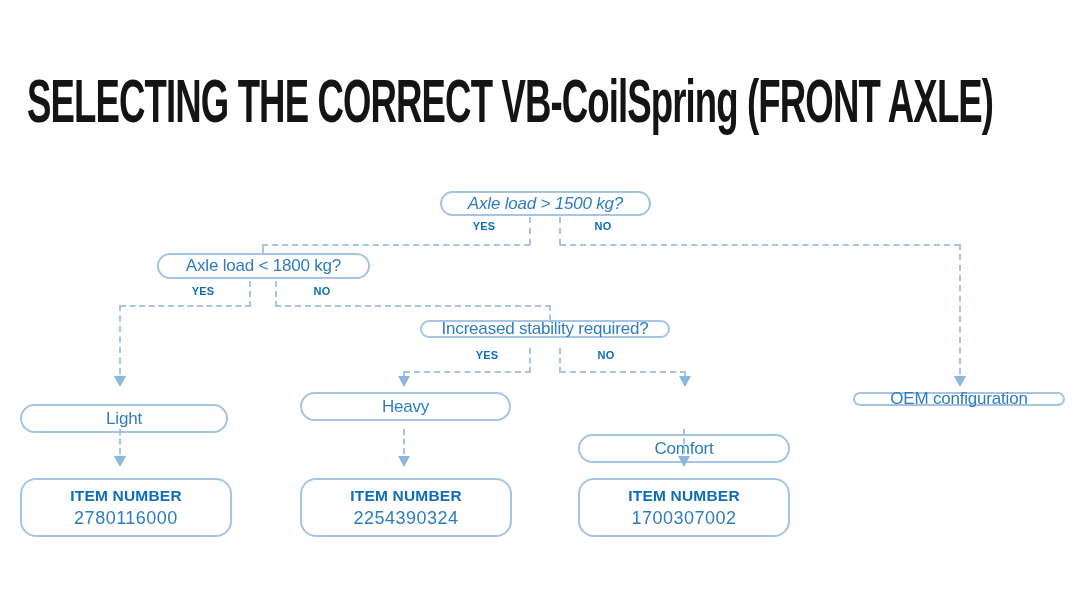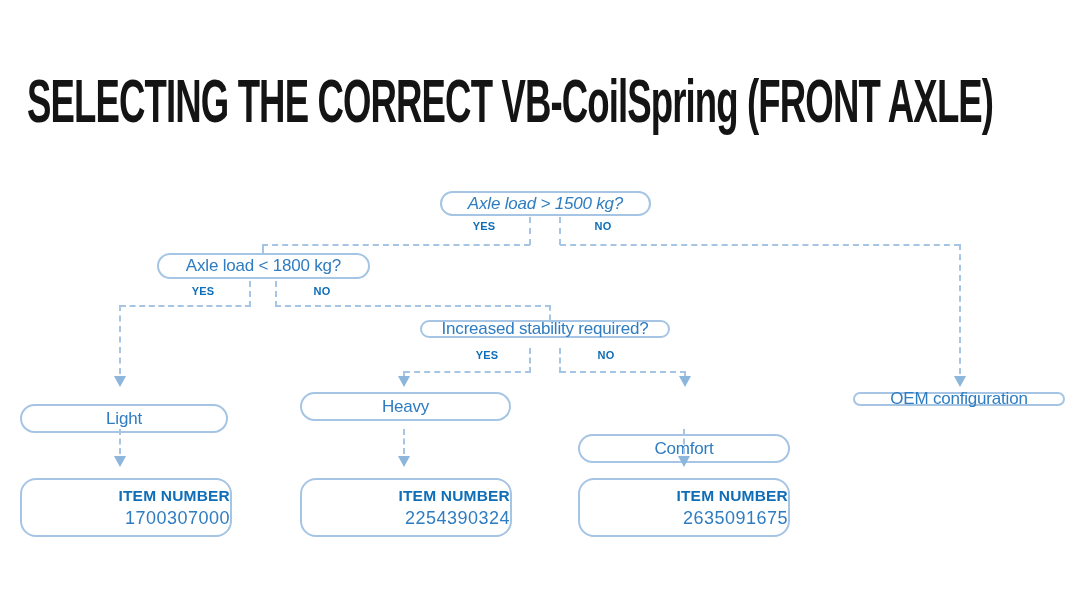--- a/index.html
+++ b/index.html
@@ -39,21 +39,21 @@
     white-space: nowrap;
   }
   .item-box {
     position: absolute;
     box-sizing: border-box;
     border: 2px solid #a6c5e4;
     border-radius: 16px;
     background: #ffffff;
     display: flex;
     flex-direction: column;
-    align-items: flex-end;
+    align-items: center;
     justify-content: center;
     gap: 3px;
   }
   .item-heading {
     color: #0f6eb7;
     font-weight: bold;
     font-size: 15.5px;
     letter-spacing: 0.2px;
   }
   .item-number {
@@ -143,24 +143,24 @@
 
   <div class="vline" style="left:119px; top:429px; height:25px;"></div>
   <div class="arrow" style="left:114px; top:456px;"></div>
   <div class="vline" style="left:403px; top:429px; height:25px;"></div>
   <div class="arrow" style="left:398px; top:456px;"></div>
   <div class="vline" style="left:683px; top:429px; height:25px;"></div>
   <div class="arrow" style="left:678px; top:456px;"></div>
 
   <div class="item-box" style="left:20px; top:478px; width:212px; height:59px;">
     <div class="item-heading">ITEM NUMBER</div>
-    <div class="item-number">1700307000</div>
+    <div class="item-number">2780116000</div>
   </div>
   <div class="item-box" style="left:300px; top:478px; width:212px; height:59px;">
     <div class="item-heading">ITEM NUMBER</div>
     <div class="item-number">2254390324</div>
   </div>
   <div class="item-box" style="left:578px; top:478px; width:212px; height:59px;">
     <div class="item-heading">ITEM NUMBER</div>
-    <div class="item-number">2635091675</div>
+    <div class="item-number">1700307002</div>
   </div>
 
 </div>
 
 </body></html>

